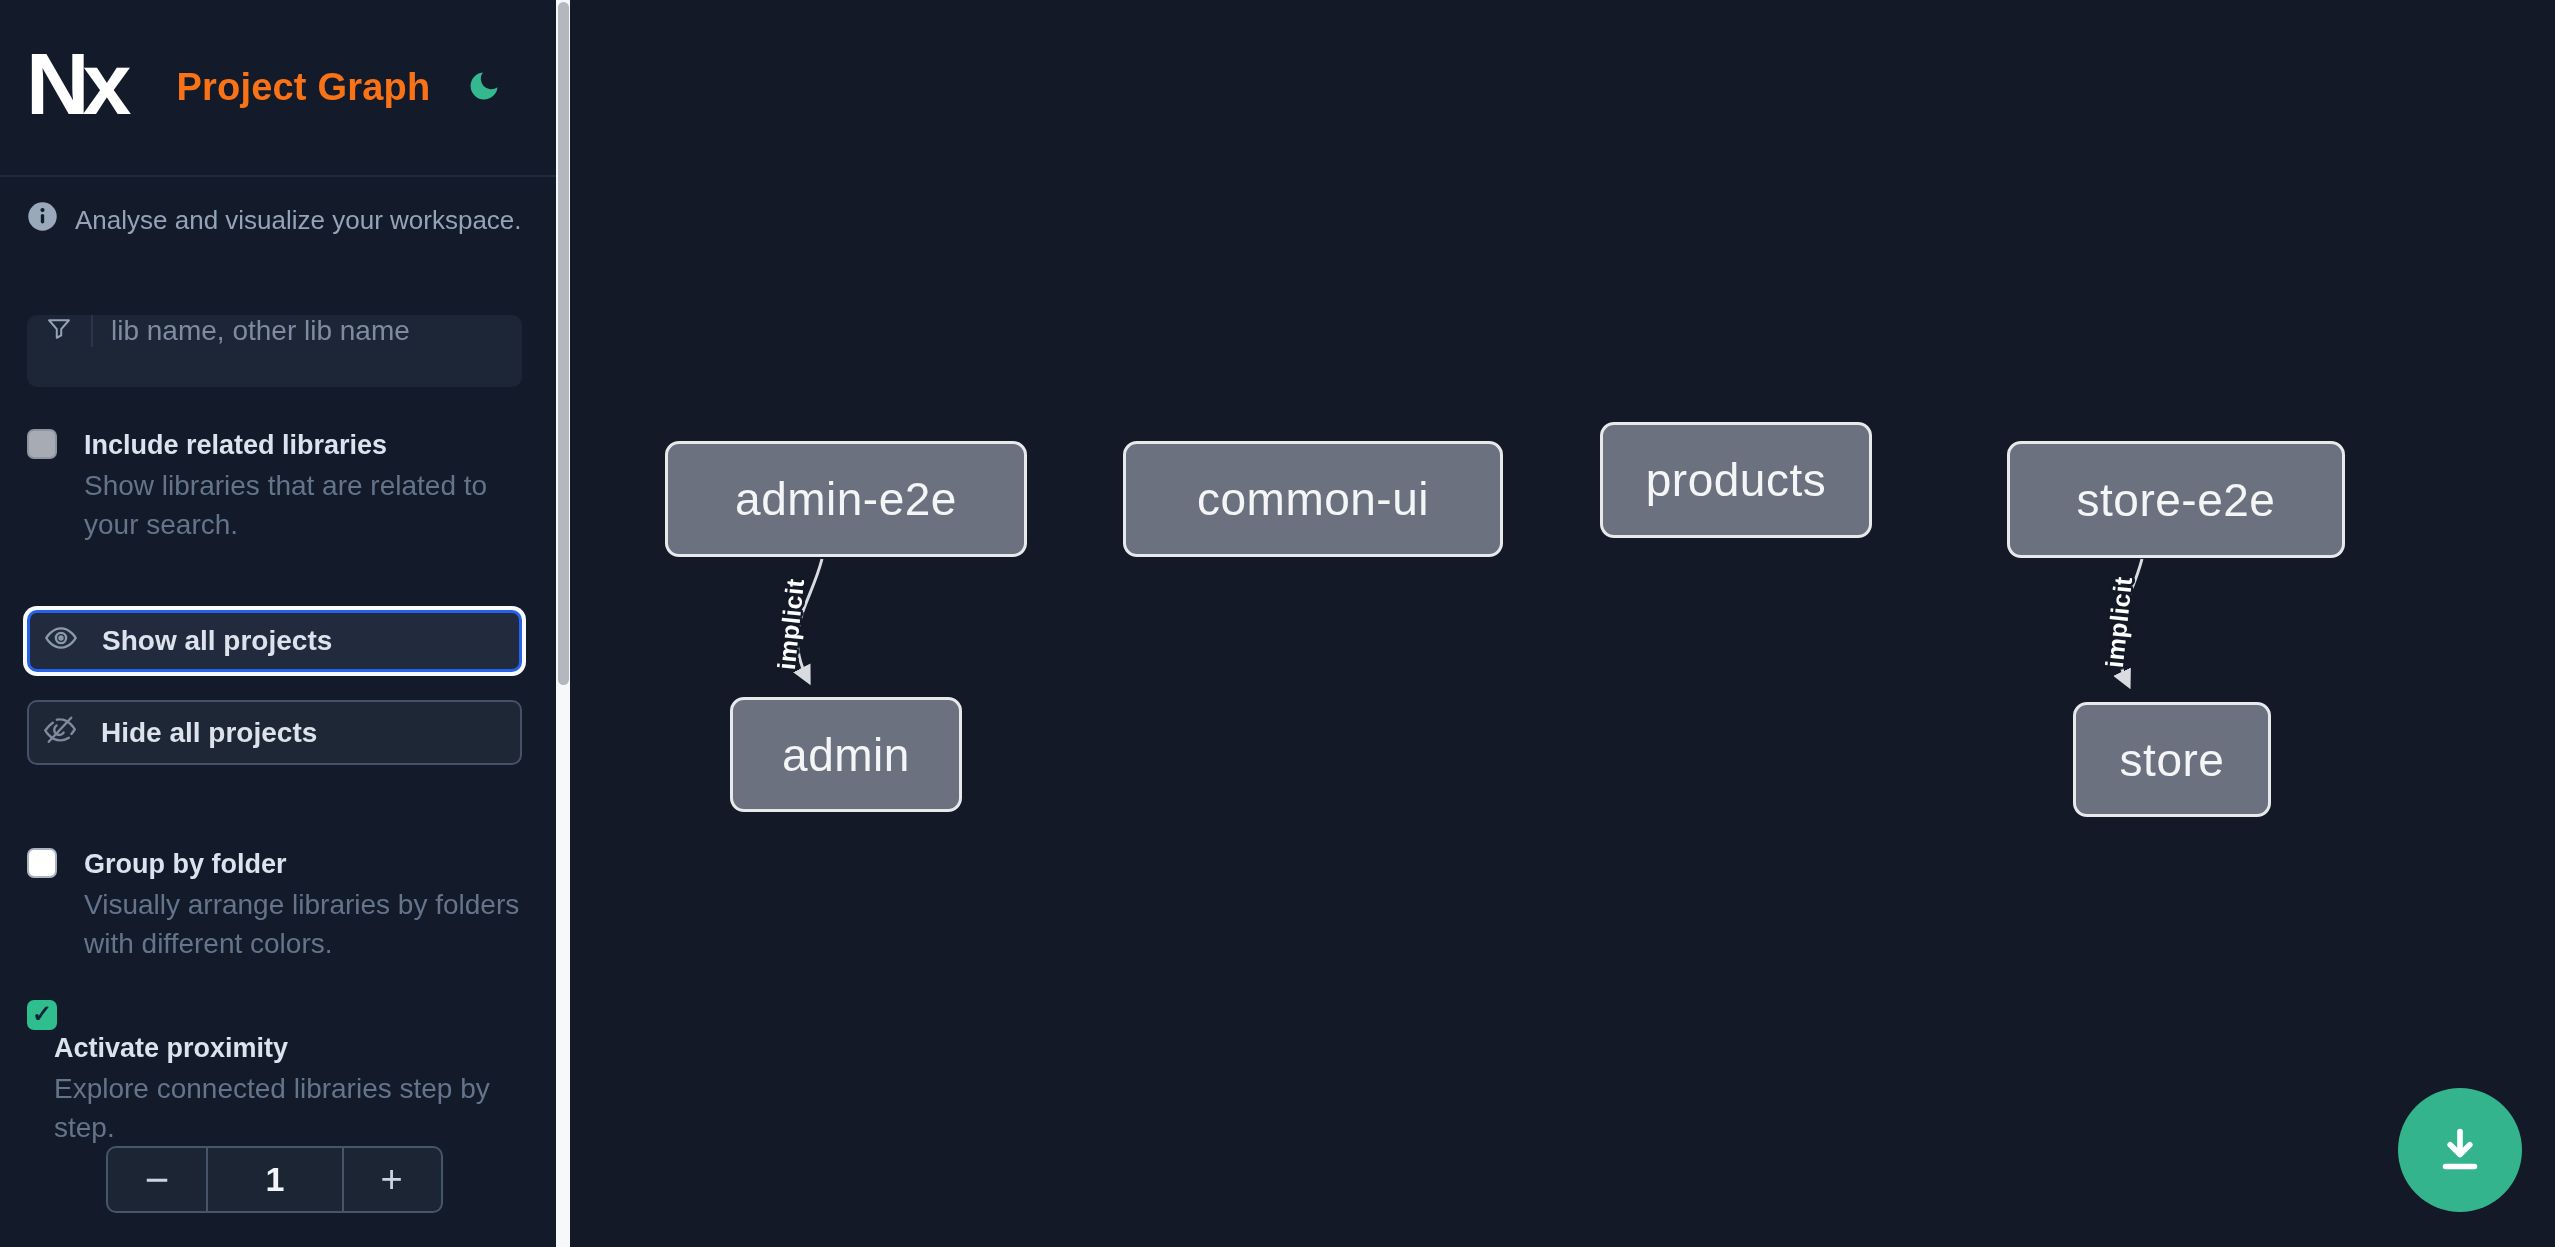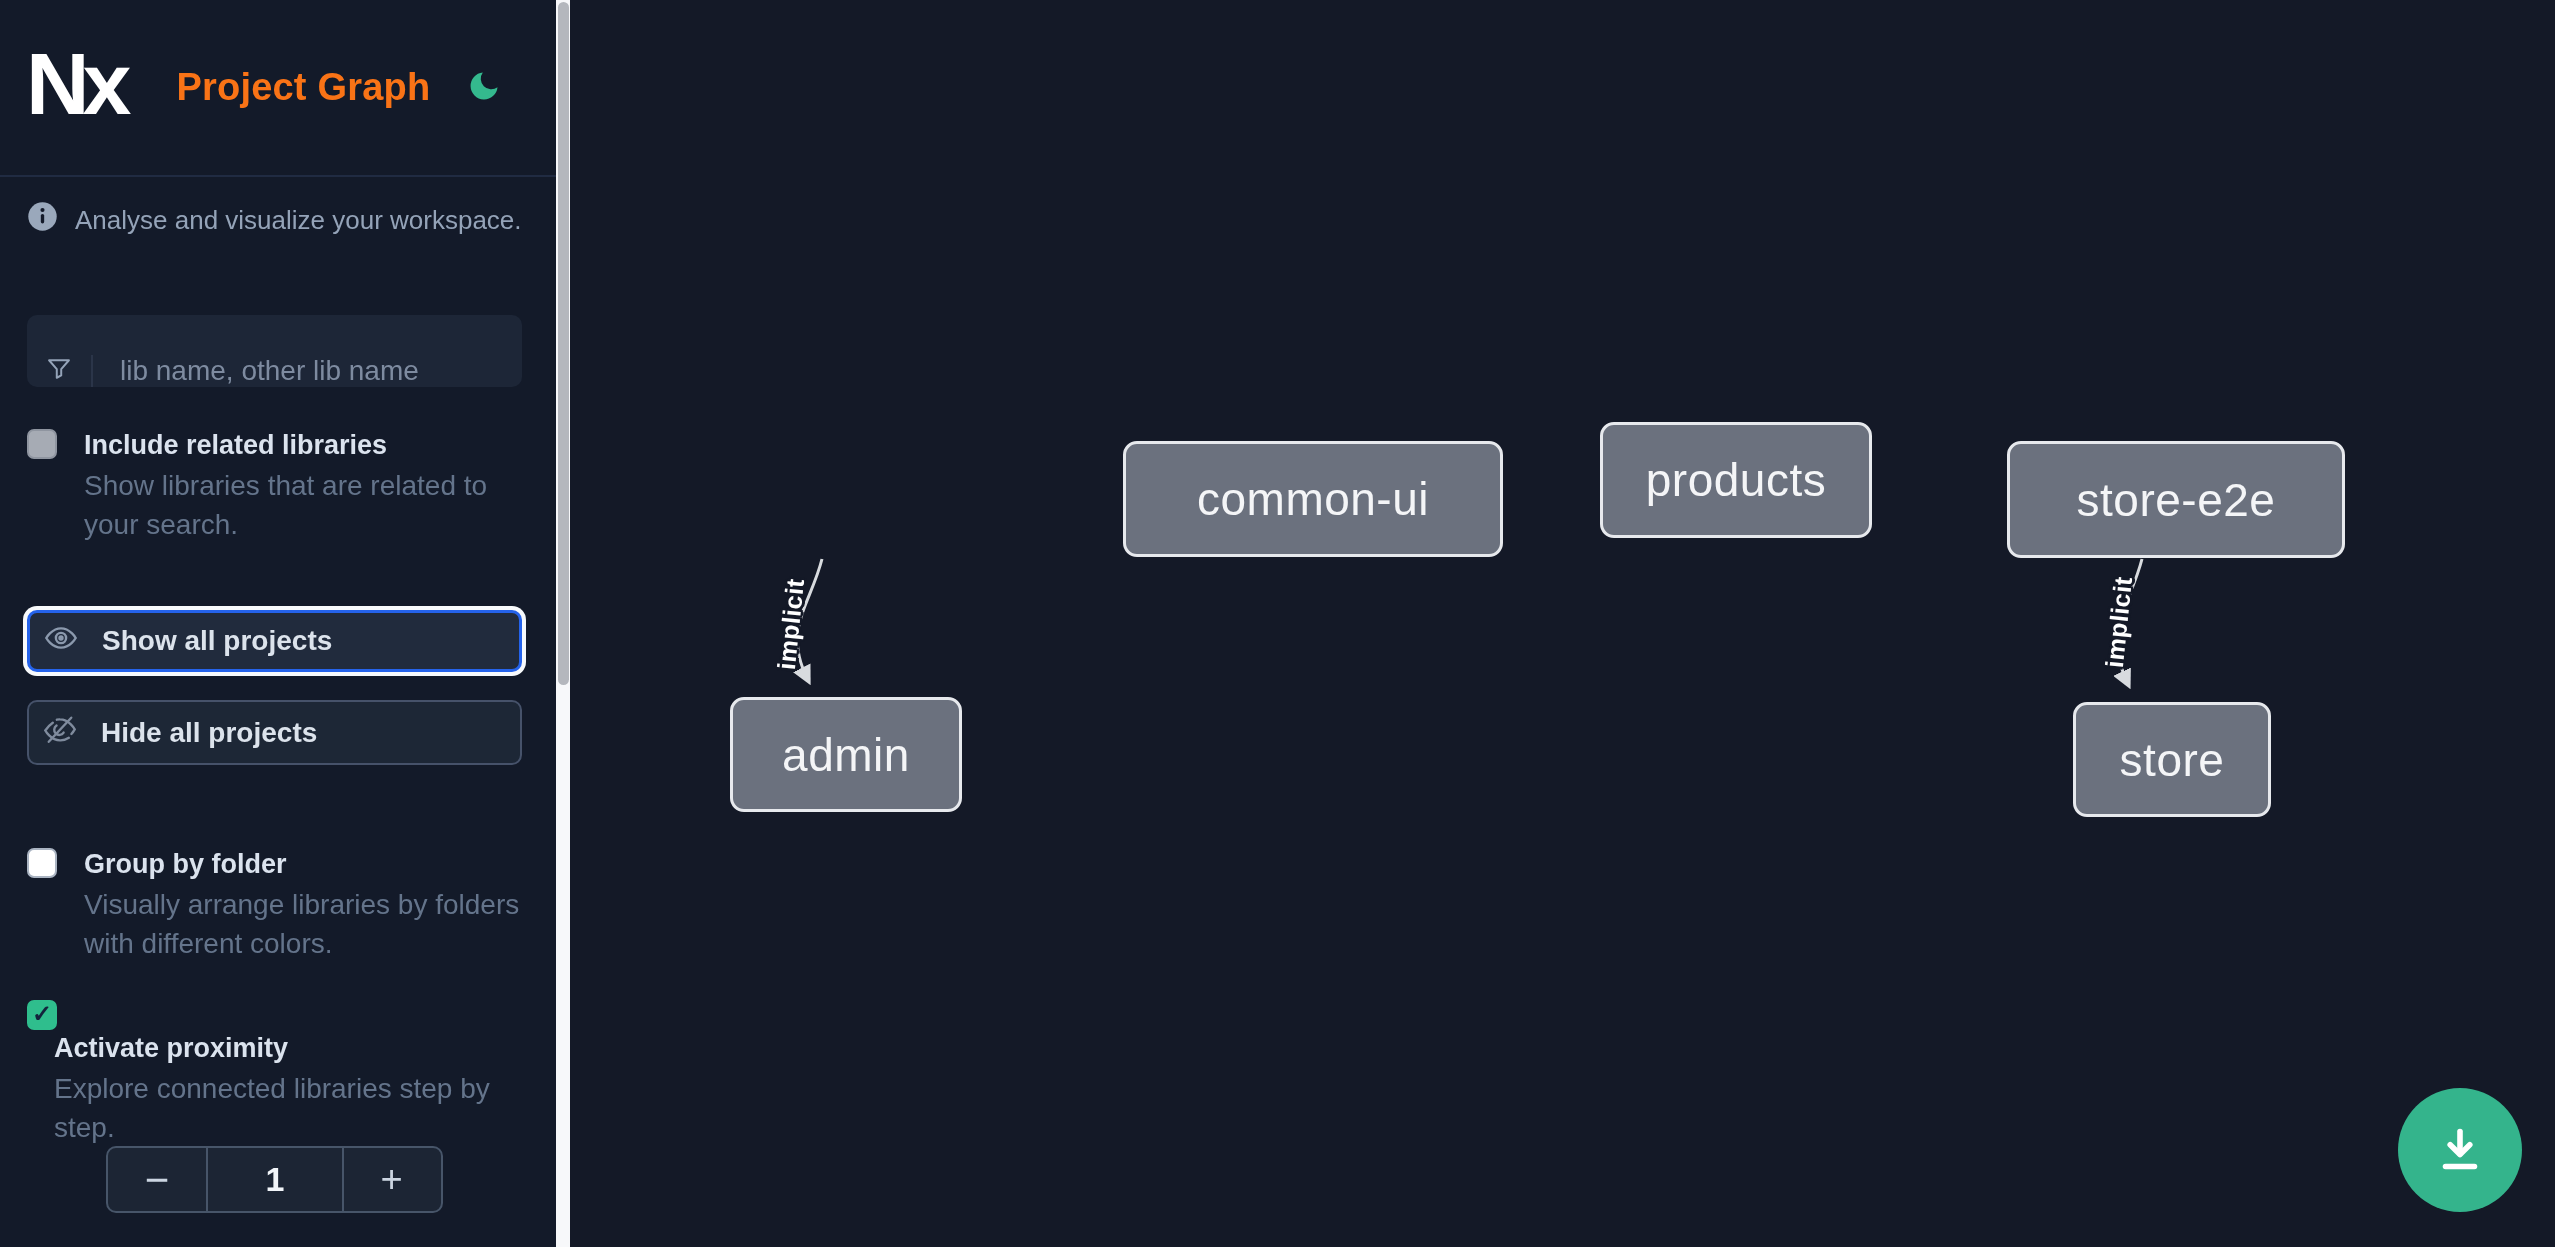--- a/index.html
+++ b/index.html
@@ -16,21 +16,21 @@
   .app-title { font-size:38px; font-weight:600; color:#f97316; margin-left:52px; letter-spacing:0.2px; }
   .moon-btn { margin-left:auto; width:40px; height:40px; background:none; border:none; cursor:pointer;
               display:flex; align-items:center; justify-content:center; }
   .moon-btn svg { width:36px; height:36px; }
 
   .info-row { position:absolute; left:27px; top:201px; width:500px; display:flex; align-items:flex-end; gap:17px; }
   .info-row svg { width:31px; height:31px; flex:none; }
   .info-text { font-size:26px; color:#94a3b8; line-height:31px; }
 
   .filter-box { position:absolute; left:27px; top:315px; width:495px; height:72px; background:#1d2637;
-                border-radius:10px; display:flex; align-items:flex-end; overflow:hidden;gap:9px; }
+                border-radius:10px; display:flex; align-items:flex-start; overflow:hidden; }
   .filter-icon-cell { width:66px; display:flex; align-items:center; justify-content:center;
                       border-right:2px solid #2b3549; flex:none; }
   .filter-icon-cell svg { width:28px; height:28px; }
   .filter-input { flex:1; background:transparent; border:none; outline:none; color:#e2e8f0;
                   font-size:28px; padding:0 18px; font-family:"Liberation Sans", sans-serif; }
   .filter-input::placeholder { color:#7e8ba0; opacity:1; }
 
   .opt-row { position:absolute; left:27px; width:500px; display:flex; align-items:flex-start; }
   .opt-row.r1 { top:427px; }
   .opt-row.r2 { top:846px; }
@@ -188,20 +188,23 @@
         <path d="M0 0 L10 5 L0 10 z" fill="#d8dbdf"></path>
       </marker>
     </defs>
     <path d="M 252 559 C 240 606, 212 629, 238 680" fill="none" stroke="#d8dbdf" stroke-width="3" marker-end="url(#arrow)"></path>
     <path d="M 1572 559 C 1560 606, 1532 630, 1558 684" fill="none" stroke="#d8dbdf" stroke-width="3" marker-end="url(#arrow)"></path>
   </svg>
 
   <span class="edge-label" style="left:221px; top:624px;">implicit</span>
   <span class="edge-label" style="left:1549px; top:622px;">implicit</span>
 
+  <div class="gnode" style="left:95px;  top:441px; width:362px; height:116px;">
+    <span>admin-e2e</span>
+  </div>
   <div class="gnode" style="left:553px; top:441px; width:380px; height:116px;">
     <span>common-ui</span>
   </div>
   <div class="gnode" style="left:1030px; top:422px; width:272px; height:116px;">
     <span>products</span>
   </div>
   <div class="gnode" style="left:1437px; top:441px; width:338px; height:117px;">
     <span>store-e2e</span>
   </div>
   <div class="gnode" style="left:160px; top:697px; width:232px; height:115px;">

